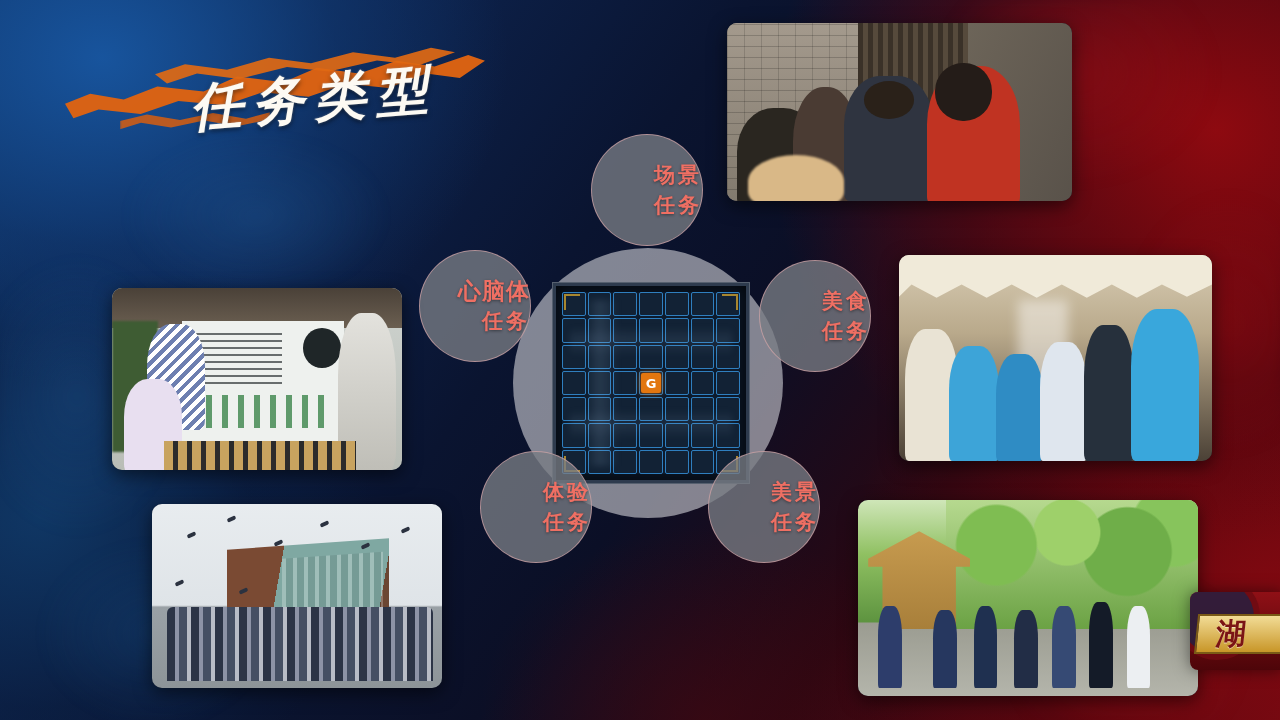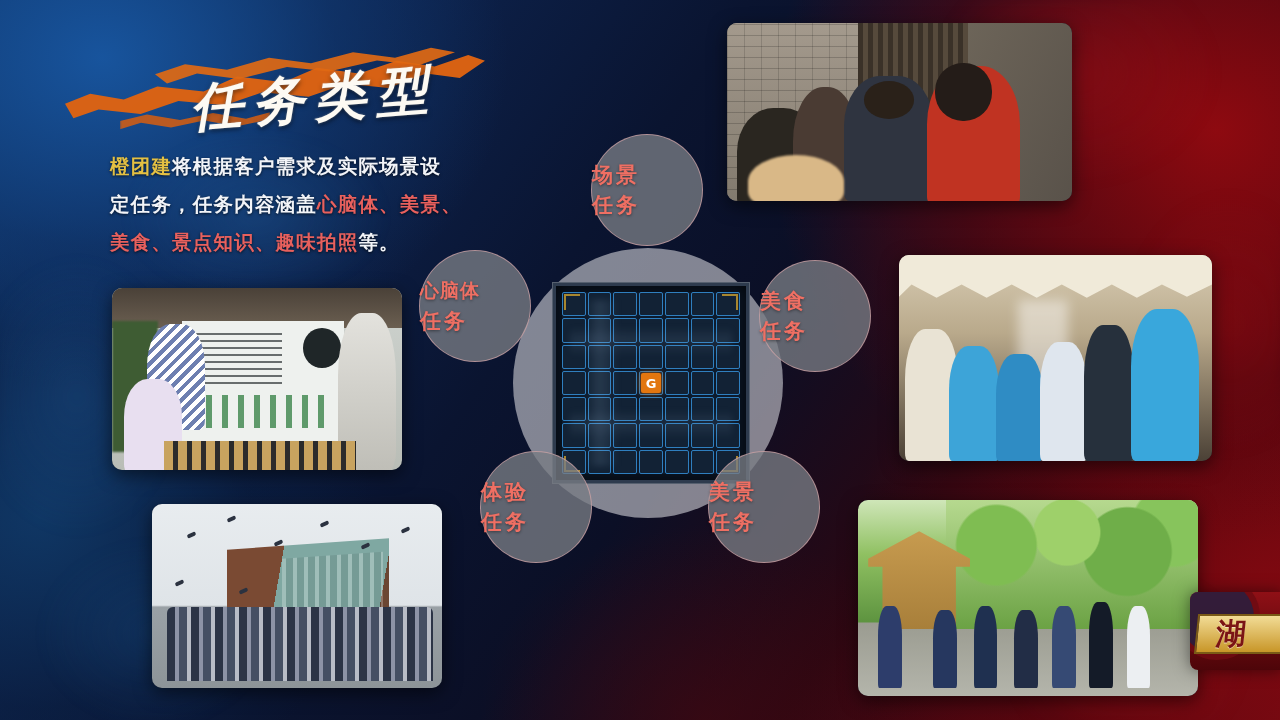--- a/index.html
+++ b/index.html
@@ -127,33 +127,33 @@
     color:#fff; font-size:13px; font-weight:bold;
     display:flex; align-items:center; justify-content:center;
     border-radius:2px; box-shadow:0 0 6px rgba(226,118,15,.7);
     font-family:"DejaVu Sans","Liberation Sans",sans-serif;
   }
 
   .node{
     position:absolute; width:112px; height:112px; border-radius:50%;
     background:rgba(120,124,132,0.78);
     border:1.5px solid rgba(240,180,180,0.55);
-    display:flex; flex-direction:column; align-items:flex-start; justify-content:center;
+    display:flex; flex-direction:column; align-items:flex-end; justify-content:center;
     color:#ef6f63;
     font-family:Liberation Sans, sans-serif;
     font-weight:bold; font-size:21px; letter-spacing:3px; line-height:30px;
     text-shadow:0 1px 3px rgba(0,0,0,.45);
   }
   .node span{ display:block; }
   #node-0{ left:183px; top:6px; }      
   #node-1{ left:351px; top:132px; }    
   #node-2{ left:300px; top:323px; }    
   #node-3{ left:72px;  top:323px; }    
   #node-4{ left:11px;  top:122px; }    
-  #node-4 .l1{ font-size:19px; letter-spacing:1px; }
+  #node-4 .l1{ font-size:23px; letter-spacing:1px; }
 
   
   .photo{
     position:absolute; border-radius:10px; overflow:hidden;
     box-shadow:0 5px 18px rgba(0,0,0,.55);
     background:#1a2230;
   }
 
   
   #photo-0{ left:727px; top:23px; width:345px; height:178px; }
@@ -273,25 +273,20 @@
 
 <div id="stage">
 
   <div id="title-block">
     <div class="brush"></div>
     <div class="brush2"></div>
     <div class="brush3"></div>
     <div id="slide-title">任务类型</div>
   </div>
 
-  <div id="intro">
-    <span class="hl-gold">橙团建</span><span>将根据客户需求及实际场景设</span><br>
-    <span>定任务，任务内容涵盖</span><span class="hl-red">心脑体、美景、</span><br>
-    <span class="hl-red">美食、景点知识、趣味拍照</span><span>等。</span>
-  </div>
 
   <div id="diagram">
 
     <div class="core"></div>
 
     <div class="board">
       <div class="board-inner" id="board-grid">
           <div class="cell"></div>
           <div class="cell"></div>
           <div class="cell"></div>

